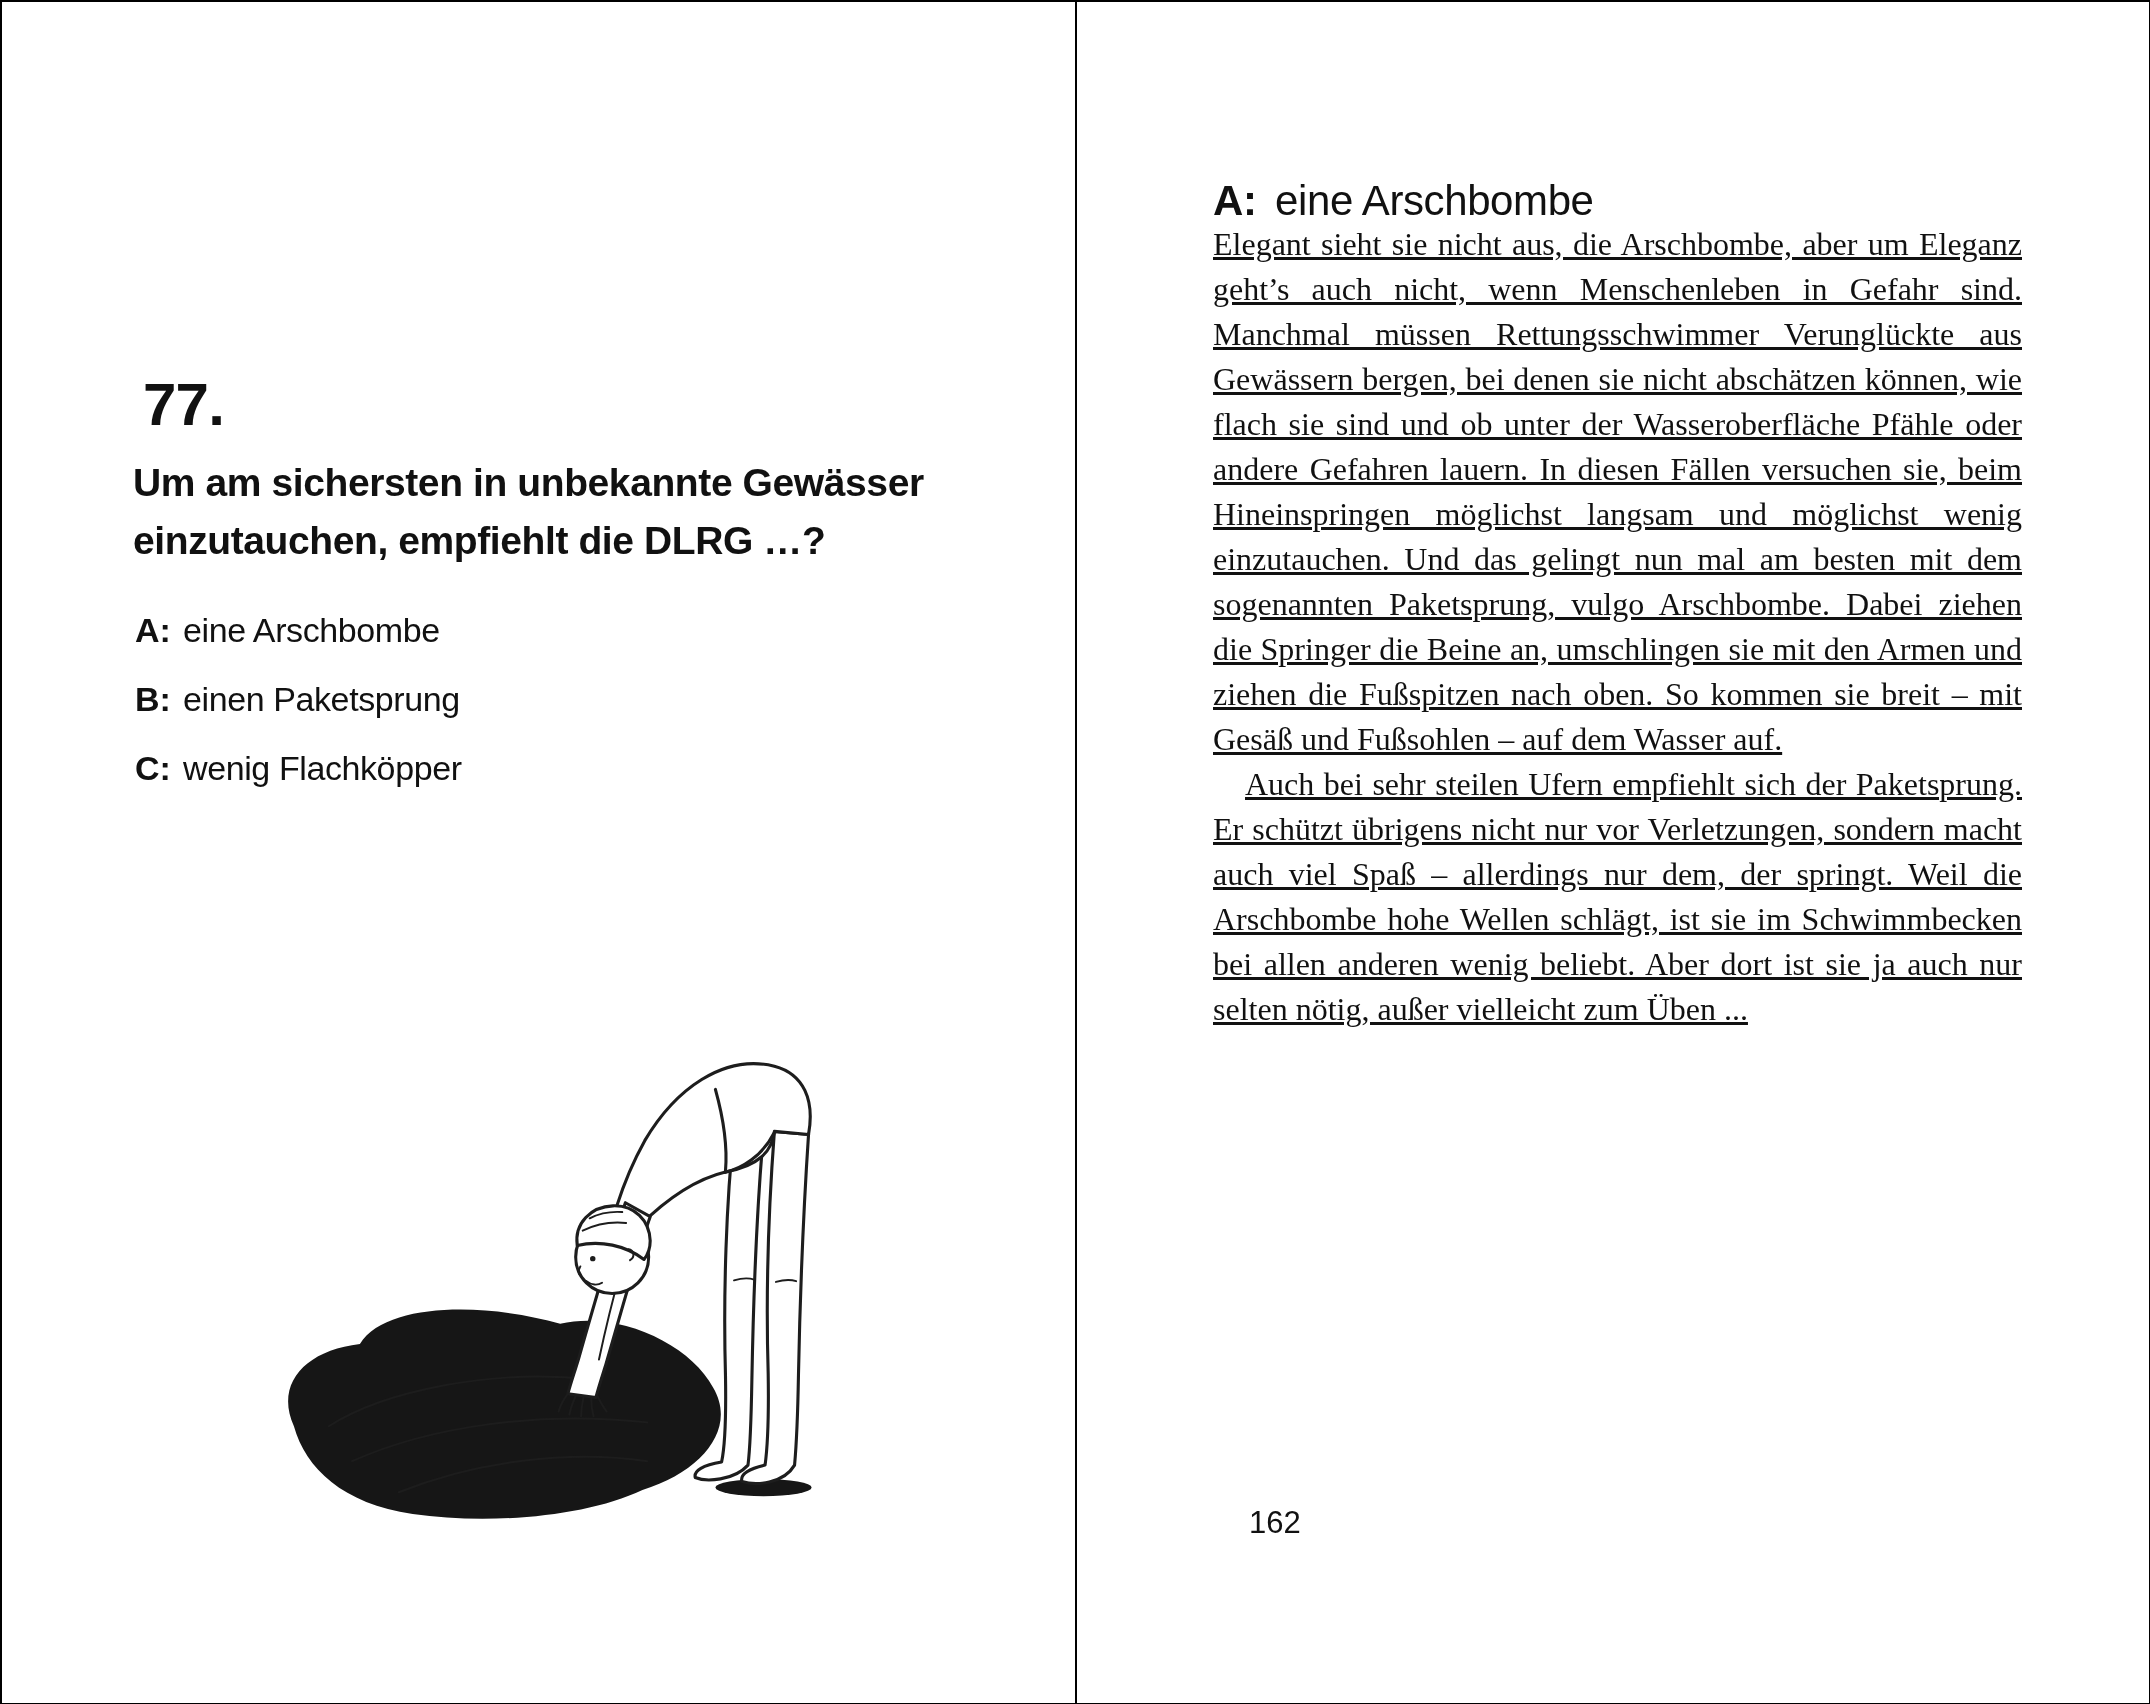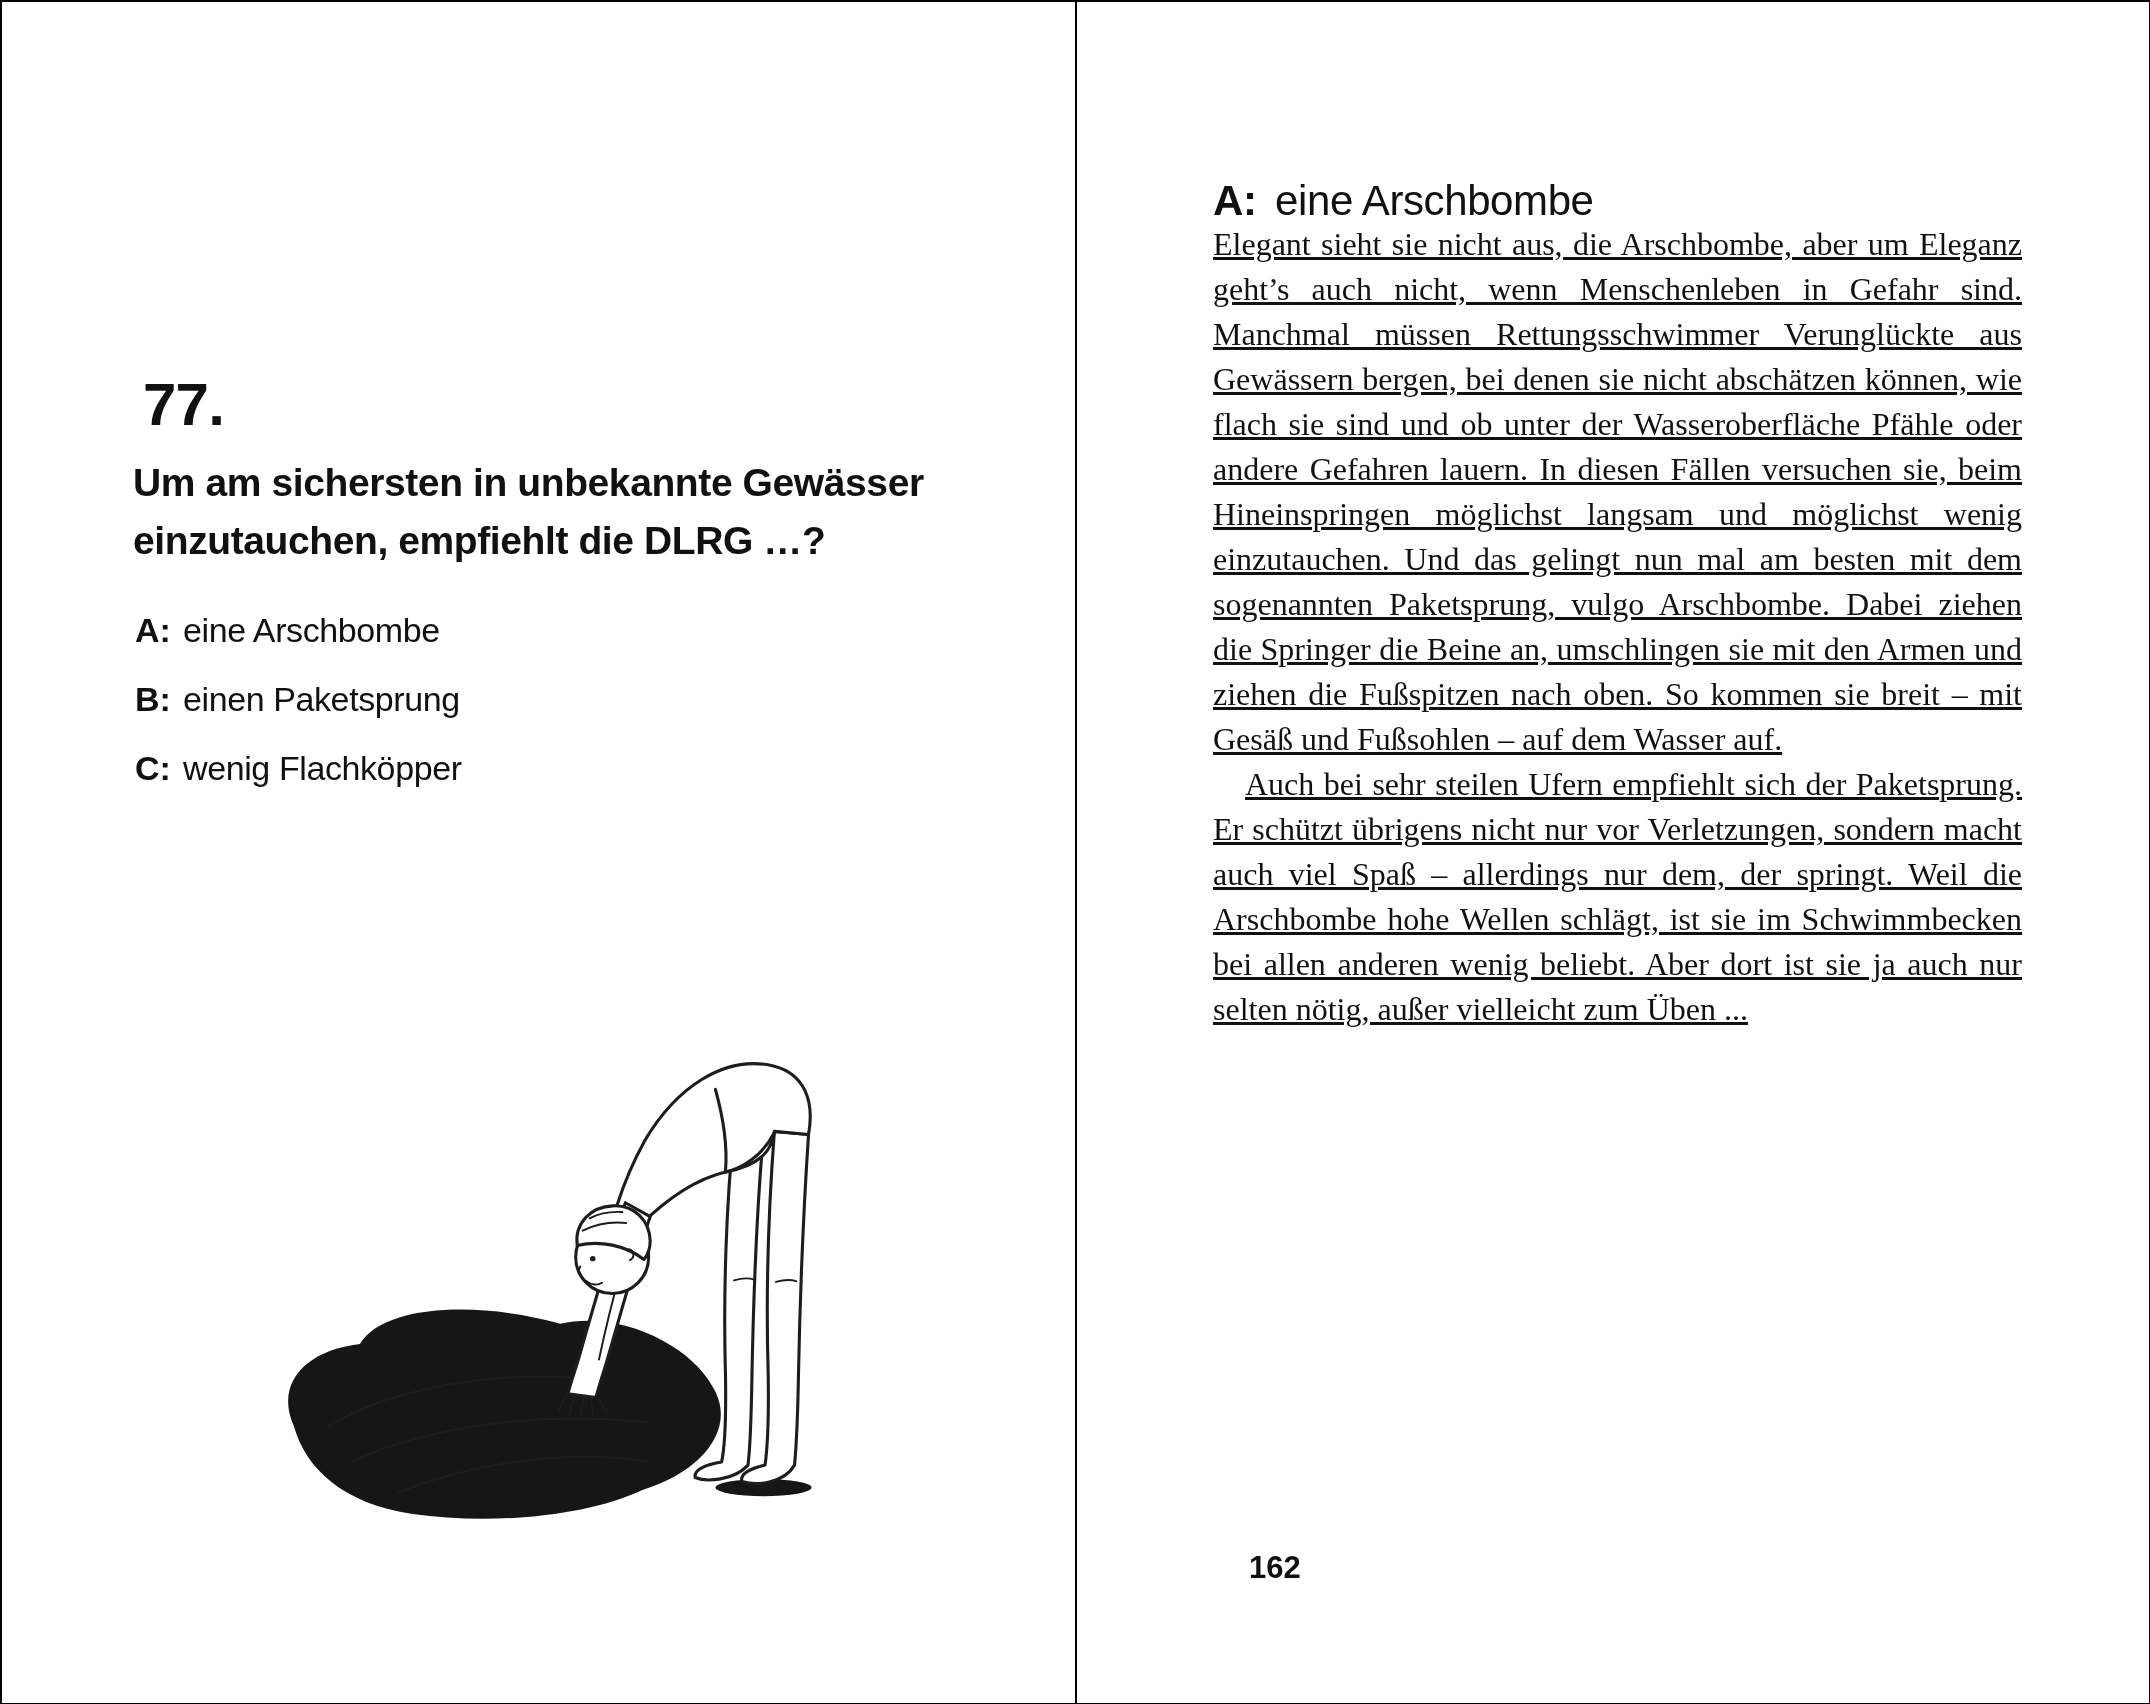--- a/index.html
+++ b/index.html
@@ -113,23 +113,22 @@
     margin: 0;
   }
   .answer-body p.indent {
     text-indent: 32px;
   }
   .page-number {
     position: absolute;
     left: 1249px;
     top: 1505px;
     font-size: 31px;
-    font-weight: 700;
+    font-weight: 400;
     font-family: "Liberation Sans", sans-serif;
-    margin-top: 45px;
   }
   svg .ink {
     stroke: #1d1d1d;
     stroke-width: 4;
     fill: #ffffff;
     stroke-linecap: round;
     stroke-linejoin: round;
   }
   svg .line {
     stroke: #1d1d1d;

